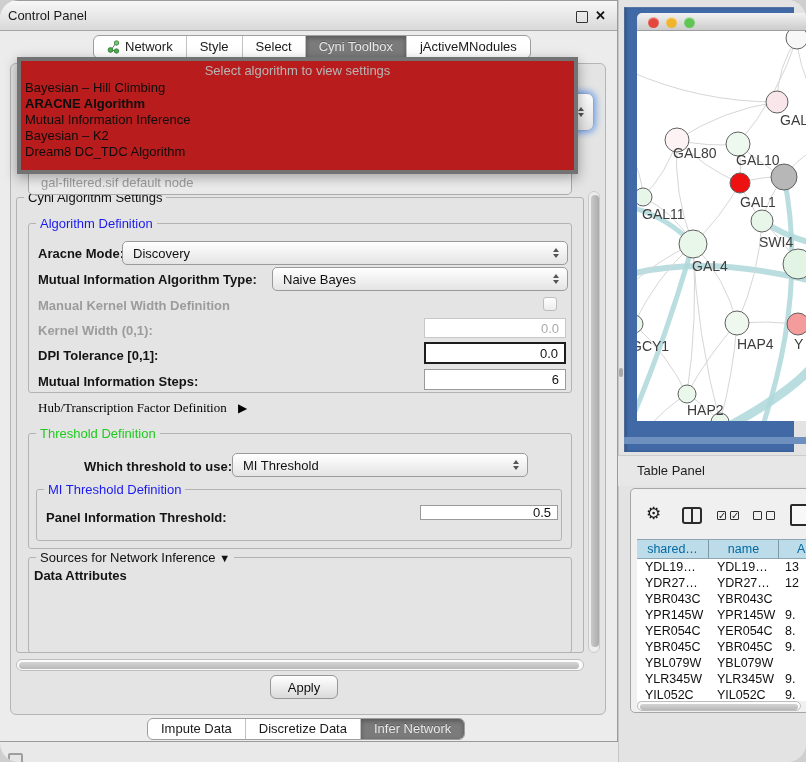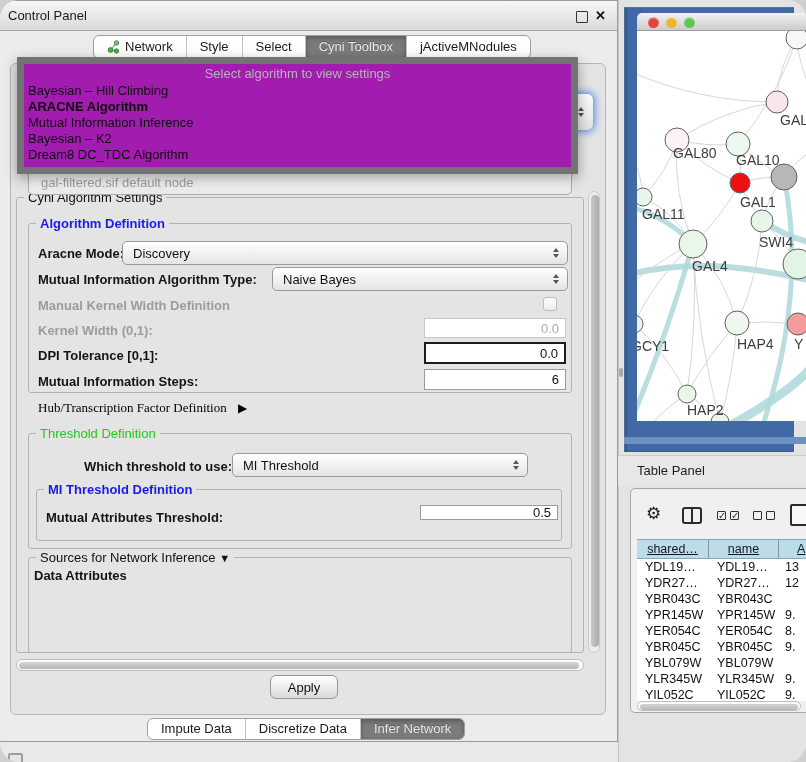--- a/index.html
+++ b/index.html
@@ -20,21 +20,21 @@
   .tab{font-size:13px;line-height:22px;padding:0 13px;color:#1a1a1a;border-right:1px solid #c2c2c2;
     display:flex;align-items:center;gap:5px;white-space:nowrap;}
   .tab:last-child{border-right:none;}
   .tab.selected{background:var(--c-seltab);color:#e9e9e9;box-shadow:inset 0 2px 5px rgba(0,0,0,.3);text-shadow:0 -1px 0 rgba(0,0,0,.3);}
   
   .inner-panel{left:10px;top:62px;width:596px;height:652px;background:#e4e4e4;
     border:1px solid #b5b5b5;border-radius:6px;box-sizing:border-box;}
   
   .group{border:1px solid #b3b3b3;border-radius:3px;box-sizing:border-box;}
   .legend{font-size:13px;background:#e4e4e4;padding:0 4px;white-space:nowrap;}
-  .legend.blue{color:var(--c-lblue);font-weight:bold;}
+  .legend.blue{color:var(--c-lblue);}
   .legend.green{color:var(--c-lgreen);}
   .flabel{font-size:13px;font-weight:bold;color:#141414;white-space:nowrap;}
   .flabel.disabled{color:#9c9c9c;}
   .plain-label{font-size:13px;color:#000000;white-space:nowrap;font-family:Liberation Serif, serif;}
   .tfield{box-sizing:border-box;background:#fff;border:1px solid #9a9a9a;font-size:13px;color:#111;
     text-align:right;padding:0 6px;display:flex;align-items:center;justify-content:flex-end;}
   .tfield.disabled{border-color:#c8c8c8;color:#aaa;}
   .tfield.focus{border:2px solid #1d1d1d;}
   .combo{box-sizing:border-box;background:linear-gradient(#ffffff,#e4e4e4);border:1px solid #9a9a9a;
     border-radius:5px;font-size:13px;color:#111;display:flex;align-items:center;padding:0 22px 0 10px;}
@@ -45,21 +45,21 @@
   .checkbox{width:14px;height:14px;border:1px solid #bdbdbd;border-radius:3px;background:linear-gradient(#fefefe,#ececec);box-sizing:border-box;}
   .attrlist{background:#fff;border:1px solid #c9c9c9;overflow:hidden;box-sizing:border-box;}
   .attr-item{height:15.5px;line-height:15.5px;font-size:12.5px;color:#fff;background:var(--c-sel);padding-left:5px;}
   .vscroll{background:#ededed;border:1px solid #c9c9c9;border-radius:6px;box-sizing:border-box;}
   .vthumb{background:linear-gradient(90deg,#c9c9c9,#ababab);border-radius:5px;}
   .hscroll{background:#fbfbfb;border:1px solid #bdbdbd;border-radius:6px;box-sizing:border-box;}
   .hthumb{background:linear-gradient(#d4d4d4,#b9b9b9);border-radius:4px;}
   .btn{border:1px solid #979797;border-radius:6px;background:linear-gradient(#ffffff,#dadada);
     font-size:13px;color:#111;display:flex;align-items:center;justify-content:center;box-sizing:border-box;}
   
-  #algo-popup{left:17px;top:56px;width:561px;height:117px;background:#a21caf;border:7px solid #737373;
+  #algo-popup{left:17px;top:56px;width:561px;height:117px;background:#b91c1c;border:4px solid #737373;
     box-shadow:0 4px 12px rgba(0,0,0,.35);z-index:50;box-sizing:border-box;}
   .pop-head{text-align:center;color:#b6b6b6;font-size:13px;height:19px;line-height:19px;}
   .pop-item{font-size:13px;height:15.9px;line-height:15.9px;padding-left:4px;color:#0d0d0d;white-space:nowrap;}
   .pop-item.bold{font-weight:bold;}
   .glow-spinner{left:562px;top:92px;width:30px;height:36px;border-radius:7px;
     background:linear-gradient(#fdfdfd,#e2e2e2);border:1px solid #8fa9d4;
     box-shadow:0 0 6px 2px rgba(105,155,230,.9);z-index:10;}
   .bg-combo{left:28px;top:168px;width:544px;height:26px;border:1px solid #ababab;border-radius:5px;
     background:linear-gradient(#f8f8f8,#e9e9e9);box-sizing:border-box;z-index:5;
     font-size:13px;color:#9e9e9e;display:flex;align-items:center;padding-left:12px;}
@@ -78,22 +78,22 @@
     border:1px solid #a6a6a6;border-radius:5px;box-sizing:border-box;}
   .tb-glyph{font-size:17px;color:#1c1c1c;}
   .cols-icon{width:20px;height:17px;border:2px solid #2b2b2b;border-radius:3px;box-sizing:border-box;position:relative;}
   .cols-icon:after{content:"";position:absolute;left:7px;top:0;width:2px;height:13px;background:#2b2b2b;}
   .pair{display:flex;gap:4px;}
   .sq{width:9px;height:9px;border:1.5px solid #2f2f2f;border-radius:1px;box-sizing:border-box;
       font-size:10px;line-height:7px;color:#2f2f2f;text-align:center;overflow:visible;}
   .file-icon{width:18px;height:22px;border:2px solid #2b2b2b;border-radius:2px;box-sizing:border-box;background:#f8f8f8;}
   #table-area{left:6px;top:50px;width:174px;height:162px;overflow:hidden;background:#fff;}
   .thead{display:flex;height:20px;border-top:1px solid #8fa6b2;border-bottom:1px solid #8fa6b2;box-sizing:border-box;}
-  .th{background:var(--c-thead);border-right:1px solid #7f99a4;font-size:12.5px;line-height:18px;color:#0f172a;
-      box-sizing:border-box;flex-shrink:0;text-align:center;text-decoration:underline;}
+  .th{background:var(--c-thead);border-right:1px solid #7f99a4;font-size:12.5px;line-height:18px;color:#0369a1;
+      box-sizing:border-box;flex-shrink:0;text-align:center;}
   .trow{display:flex;height:16px;}
   .td{font-size:12.5px;line-height:16px;color:#101010;padding-left:8px;box-sizing:border-box;flex-shrink:0;
       white-space:nowrap;overflow:hidden;}
   .t-hscroll{left:6px;top:212px;width:164px;height:10px;}
   .divider-dot{left:619px;top:368px;width:4px;height:9px;border-radius:2px;background:#a9a9a9;}
   .mini-square{left:8px;top:753px;width:15px;height:14px;border:2px solid #9e9e9e;border-radius:2px;background:#e6e6e6;box-sizing:border-box;}
   svg text{font-family:"Liberation Sans",sans-serif;}
 </style>
 </head>
 <body>
@@ -191,21 +191,21 @@
     <div class="abs combo" style="left:232px;top:452px;width:296px;height:24px;">
       <span>MI Threshold</span>
       <span class="spin">
           <span class="tri-up"></span>
           <span class="tri-dn"></span>
         </span>
     </div>
 
     <div class="abs group" style="left:36px;top:488px;width:526px;height:52px;"></div>
     <div class="abs legend blue" style="left:44px;top:481px;">MI Threshold Definition</div>
-    <div class="abs flabel" style="left:46px;top:509px;">Mutual Attributes Threshold:</div>
+    <div class="abs flabel" style="left:46px;top:509px;">Panel Information Threshold:</div>
     <div class="abs tfield" style="left:420px;top:504px;width:138px;height:15px;">0.5</div>
 
     <div class="abs group" style="left:28px;top:556px;width:544px;height:96px;"></div>
     <div class="abs legend" style="left:36px;top:549px;color:#111;">
       <span>Sources for Network Inference</span>
       <span style="font-size:11px;">▼</span>
     </div>
     <div class="abs flabel" style="left:34px;top:567px;">Data Attributes</div>
 
     <div class="abs vscroll" style="left:588px;top:190px;width:12px;height:462px;">

